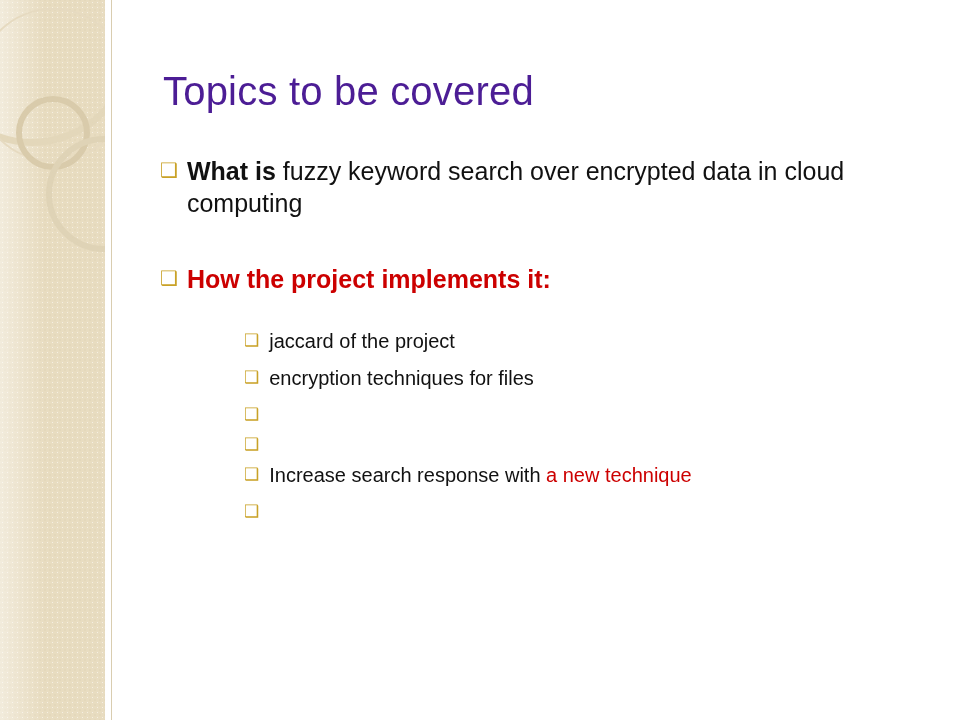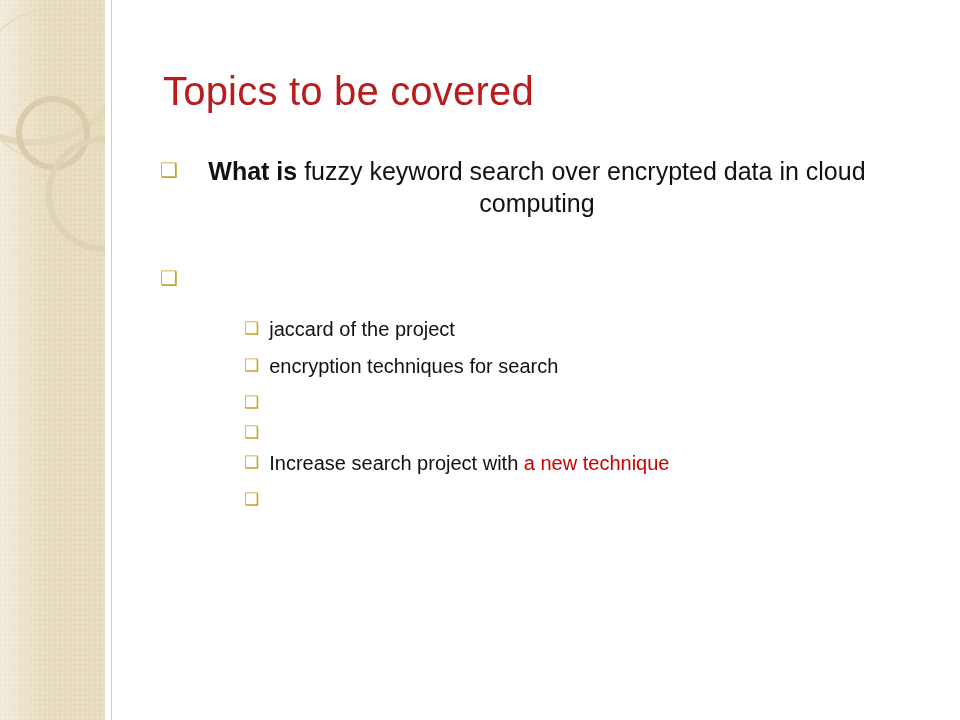--- a/index.html
+++ b/index.html
@@ -108,21 +108,21 @@
     height: 150px;
     border-radius: 50%;
     border: 2px solid #e6dac0;
   }
 
   
   .title {
     position: absolute;
     left: 163px;
     top: 69px;
-    color: #b91c1c;
+    color: #4c1d95;
     font-size: 40px;
     line-height: 1.1;
     font-weight: normal;
     letter-spacing: 0.2px;
     white-space: nowrap;
   }
 
   
   .body-area {
     position: absolute;
@@ -146,21 +146,21 @@
   .marker.lvl1 { font-size: 20px; }
   .marker.lvl2 { font-size: 17px; }
 
   .l1 {
     font-size: 25px;
     color: #111111;
     line-height: 1.28;
     margin-bottom: 0;
   }
   .l1 .marker { position: relative; top: 5px; }
-  .l1-text { max-width: 700px; text-align: center; }
+  .l1-text { max-width: 700px; }
 
   .em-red {
     color: #cc0000;
     font-weight: bold;
   }
   .bold-dark {
     font-weight: bold;
   }
 
   .gap-a { height: 44px; }
@@ -203,47 +203,48 @@
 
     <div class="bullet-row l1">
       <span class="marker lvl1">❑</span>
       <span class="l1-text"><span class="bold-dark">What is</span><span> fuzzy keyword search over encrypted data in cloud computing</span></span>
     </div>
 
     <div class="gap-a"></div>
 
     <div class="bullet-row l1">
       <span class="marker lvl1">❑</span>
+      <span class="l1-text"><span class="em-red">How the project implements it:</span></span>
     </div>
 
     <div class="gap-b"></div>
 
     <div class="l2-block">
 
       <div class="l2">
         <span class="marker lvl2">❑</span>
         <span><span>jaccard of the project</span><span class="red-phrase"></span></span>
       </div>
 
       <div class="l2">
         <span class="marker lvl2">❑</span>
-        <span><span>encryption techniques for search</span><span class="red-phrase"></span></span>
-      </div>
-
-      <div class="l2">
-        <span class="marker lvl2">❑</span>
-      </div>
-
-      <div class="l2">
-        <span class="marker lvl2">❑</span>
-      </div>
-
-      <div class="l2">
-        <span class="marker lvl2">❑</span>
-        <span><span>Increase search project with </span><span class="red-phrase">a new technique</span></span>
+        <span><span>encryption techniques for files</span><span class="red-phrase"></span></span>
+      </div>
+
+      <div class="l2">
+        <span class="marker lvl2">❑</span>
+      </div>
+
+      <div class="l2">
+        <span class="marker lvl2">❑</span>
+      </div>
+
+      <div class="l2">
+        <span class="marker lvl2">❑</span>
+        <span><span>Increase search response with </span><span class="red-phrase">a new technique</span></span>
       </div>
 
       <div class="l2">
         <span class="marker lvl2">❑</span>
       </div>
 
     </div>
   </div>
 </div>
 

